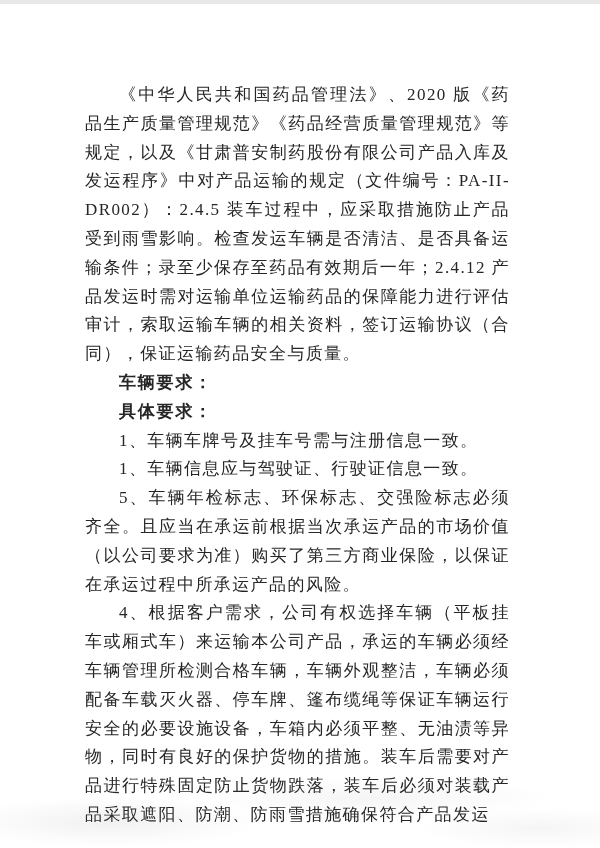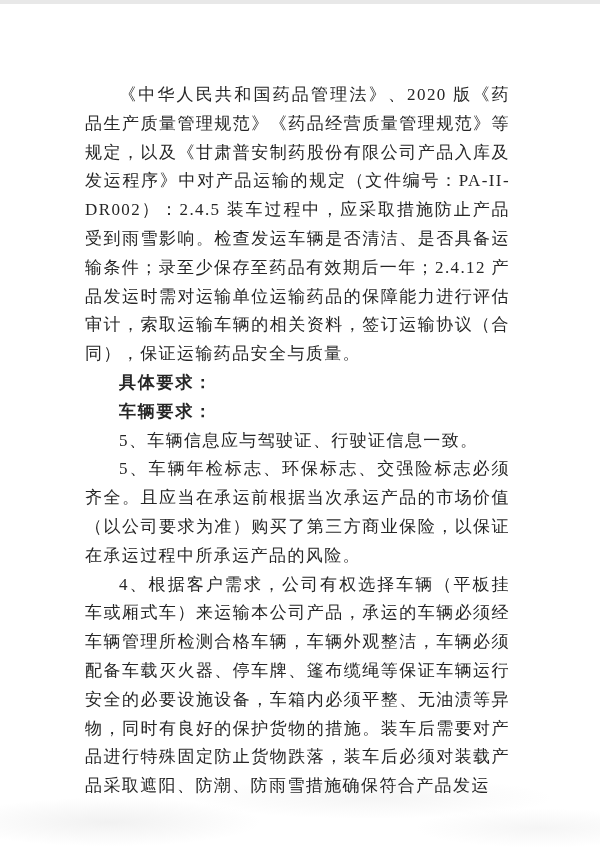--- a/index.html
+++ b/index.html
@@ -45,19 +45,20 @@
     font-weight: bold;
     letter-spacing: 1.8px;
   }
 </style>
 </head>
 <body>
 
 <div class="page">
   <div class="doc">
     <p>《中华人民共和国药品管理法》、2020 版《药品生产质量管理规范》《药品经营质量管理规范》等规定，以及《甘肃普安制药股份有限公司产品入库及发运程序》中对产品运输的规定（文件编号：PA-II-DR002）：2.4.5 装车过程中，应采取措施防止产品受到雨雪影响。检查发运车辆是否清洁、是否具备运输条件；录至少保存至药品有效期后一年；2.4.12 产品发运时需对运输单位运输药品的保障能力进行评估审计，索取运输车辆的相关资料，签订运输协议（合同），保证运输药品安全与质量。</p>
+    <p class="heading">车辆要求：</p>
     <p class="heading">具体要求：</p>
-    <p class="heading">车辆要求：</p>
-    <p>5、车辆信息应与驾驶证、行驶证信息一致。</p>
+    <p>1、车辆车牌号及挂车号需与注册信息一致。</p>
+    <p>1、车辆信息应与驾驶证、行驶证信息一致。</p>
     <p>5、车辆年检标志、环保标志、交强险标志必须齐全。且应当在承运前根据当次承运产品的市场价值（以公司要求为准）购买了第三方商业保险，以保证在承运过程中所承运产品的风险。</p>
     <p>4、根据客户需求，公司有权选择车辆（平板挂车或厢式车）来运输本公司产品，承运的车辆必须经车辆管理所检测合格车辆，车辆外观整洁，车辆必须配备车载灭火器、停车牌、篷布缆绳等保证车辆运行安全的必要设施设备，车箱内必须平整、无油渍等异物，同时有良好的保护货物的措施。装车后需要对产品进行特殊固定防止货物跌落，装车后必须对装载产品采取遮阳、防潮、防雨雪措施确保符合产品发运</p>
   </div>
 </div>
 
 </body></html>

